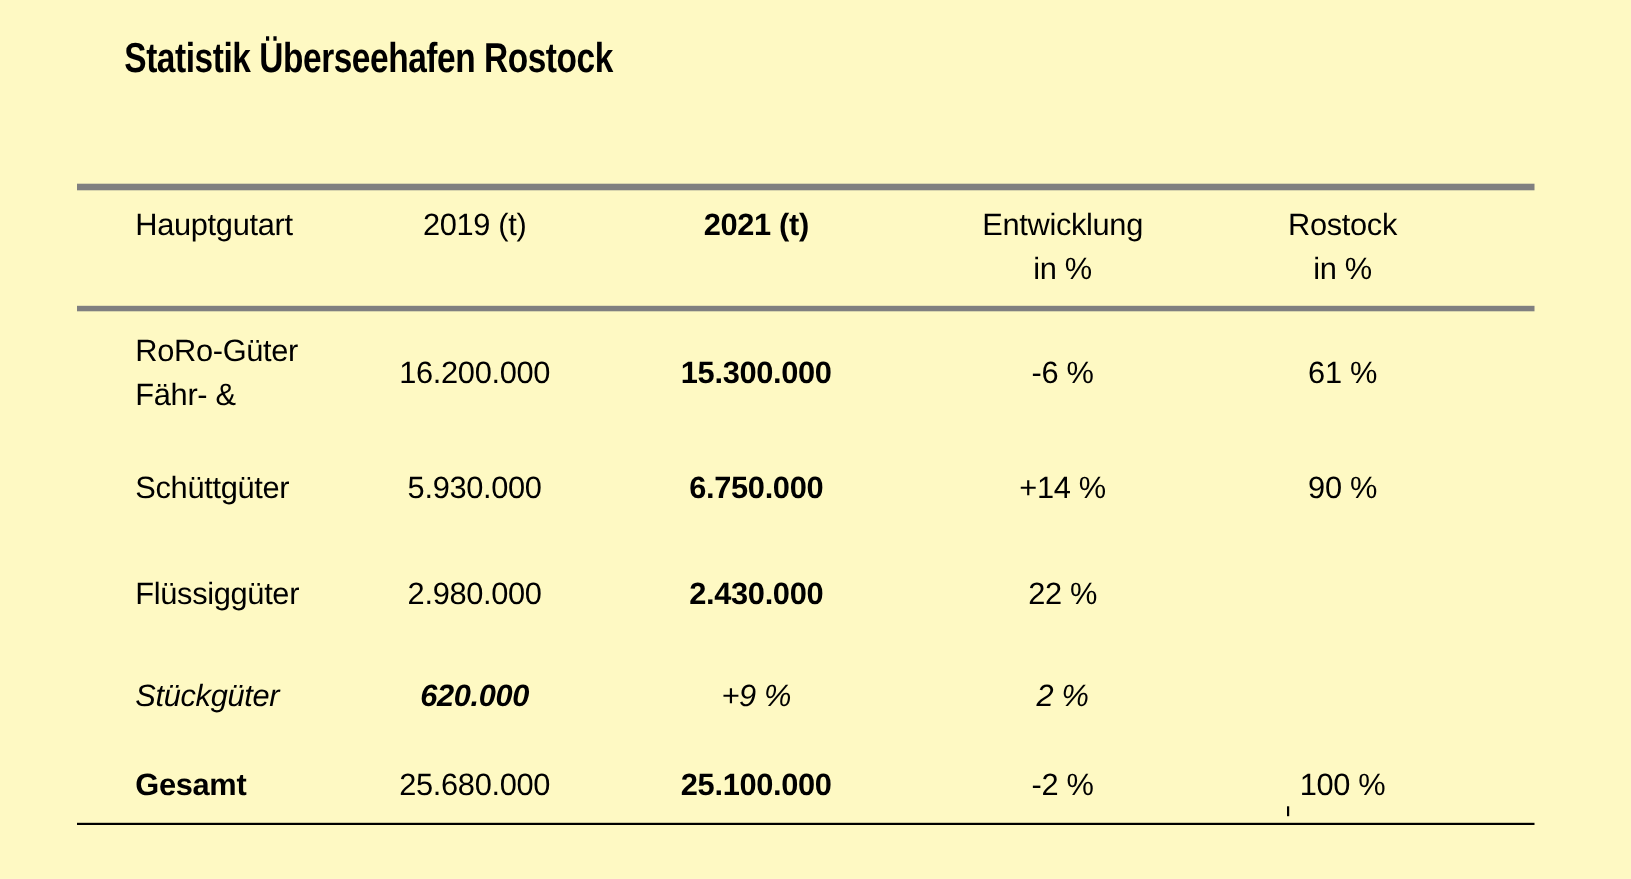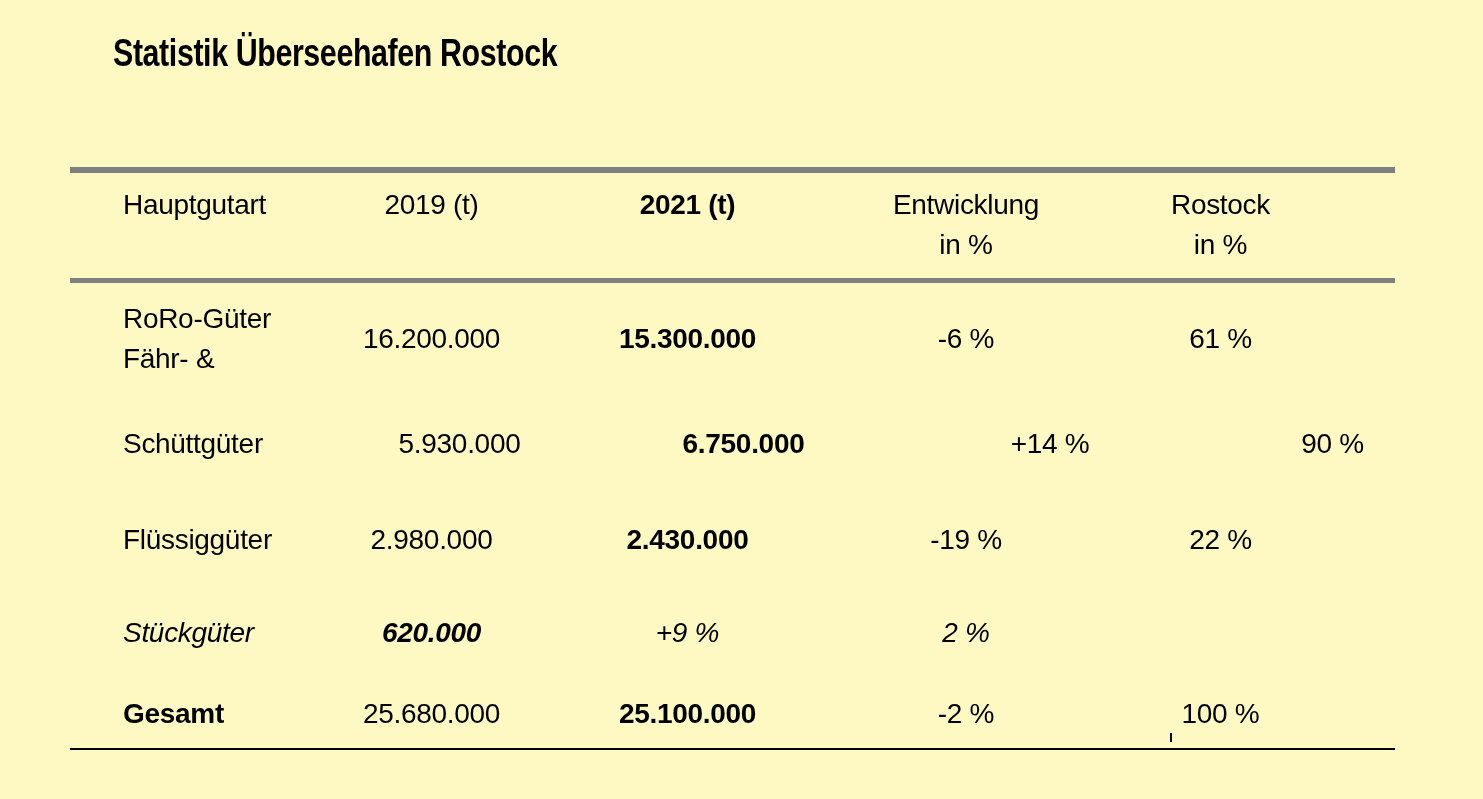--- a/index.html
+++ b/index.html
@@ -52,21 +52,21 @@
   .c2, .c3, .c4, .c5 { text-align: center; }
   .bold     { font-weight: bold; }
 
   .header-row {
     height: 105px;
     padding-top: 12px;
     align-items: start;
   }
   .row-goods { align-items: center; }
   .row-1 { height: 112px; }
-  .row-2 { height: 98px; gap: 28px; }
+  .row-2 { height: 98px; }
   .row-3 { height: 93px; }
   .row-4 { height: 93px; font-style: italic; }
   .row-5 { height: 69px; align-items: end; }
   .row-5 .cell { padding-bottom: 14px; }
 
   .tick-mark {
     position: absolute;
     left: 1100px;
     top: 566px;
     width: 2px;
@@ -117,21 +117,20 @@
       <div class="cell c2">5.930.000</div>
       <div class="cell c3 bold">6.750.000</div>
       <div class="cell c4">+14 %</div>
       <div class="cell c5">90 %</div>
     </div>
 
     <div class="grid-row row-goods row-3">
       <div class="cell c1">Flüssiggüter</div>
       <div class="cell c2">2.980.000</div>
       <div class="cell c3 bold">2.430.000</div>
-      <div class="cell c4">-19 %</div>
       <div class="cell c5">22 %</div>
     </div>
 
     <div class="grid-row row-goods row-4">
       <div class="cell c1">Stückgüter</div>
       <div class="cell c3 bold">620.000</div>
       <div class="cell c4">+9 %</div>
       <div class="cell c5">2 %</div>
     </div>
 

